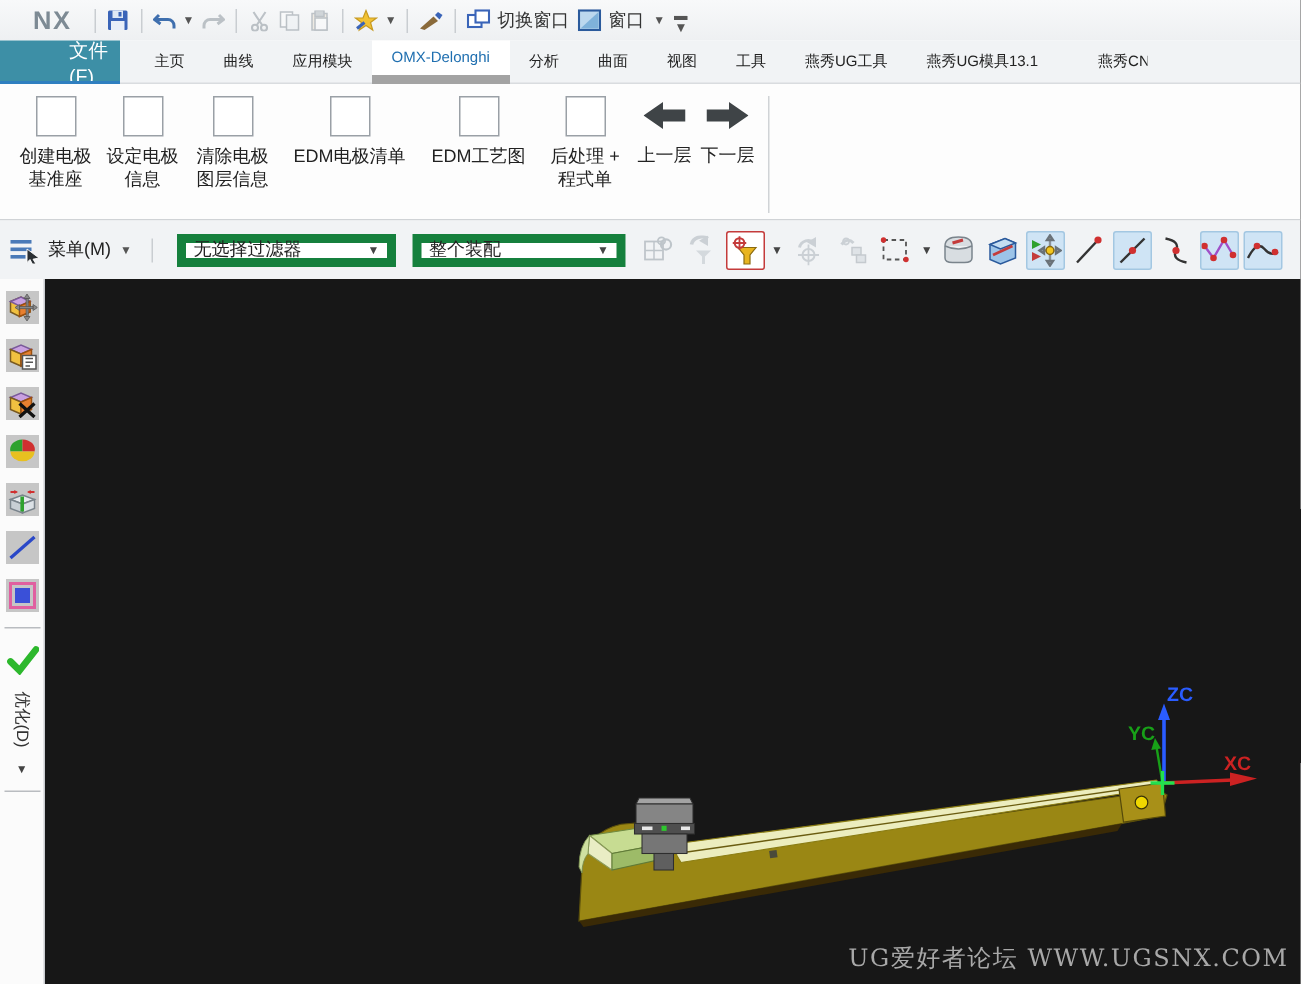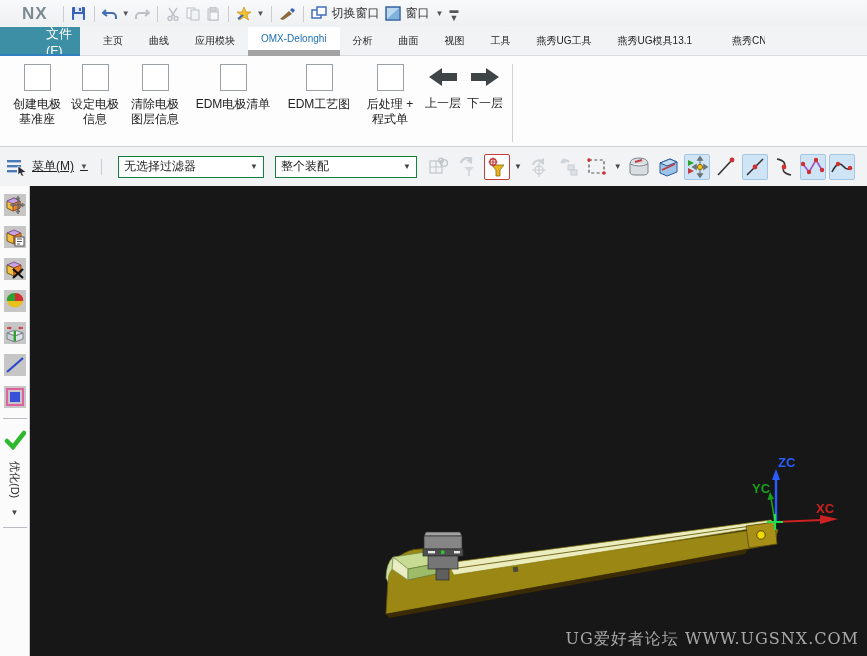--- a/index.html
+++ b/index.html
@@ -52,24 +52,24 @@
   .rbtn .ricon { width:27px; height:27px; border:1px solid #9aa0a6; background:#fff; margin-bottom:6px; }
   .rnav { display:flex; flex-direction:column; align-items:center; width:42px; font-size:12px; line-height:15px; color:#222; padding-top:4px; }
   .rnav svg { margin-bottom:9px; }
   .ribbon-sep { width:1px; height:78px; background:#d0d3d6; margin-left:6px; margin-top:1px; }
 
   
   .selbar {
     position:absolute; left:0; top:147px; width:867px; height:39px;
     background:#f1f3f5; display:flex; align-items:center; padding:0 3px; gap:3px;
   }
-  .menu-btn { display:flex; align-items:center; gap:4px; padding:2px 3px;text-decoration:underline; }
+  .menu-btn { display:flex; align-items:center; gap:4px; padding:2px 3px; }
   .menu-btn .mlabel { font-size:12px; }
   .sel-select {
-    height:22px; background:#fff; border:1px solid #15803d;
+    height:22px; background:#fff; border:6px solid #15803d;
     display:flex; align-items:center; justify-content:space-between;
     padding:0 5px; font-size:12px; color:#222;
   }
   .sel-select .dd { font-size:8px; color:#444; }
   .w1 { width:146px; margin-left:8px; }
   .w2 { width:142px; margin-left:8px; margin-right:6px; }
   .sicon { width:26px; height:26px; display:flex; align-items:center; justify-content:center; border-radius:2px; flex:0 0 auto; }
   .sicon.dis { opacity:.42; }
   .sicon.redbox { border:1px solid #c43b3b; background:#fff; }
   .sicon.snapon { background:#cfe4f5; border:1px solid #a3c7e2; }

